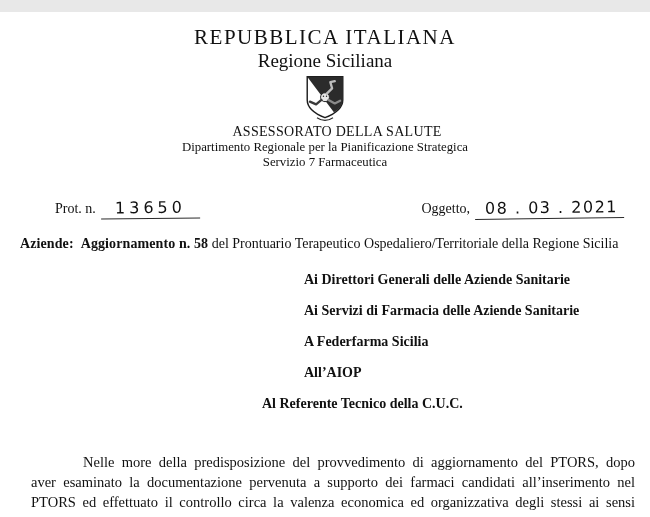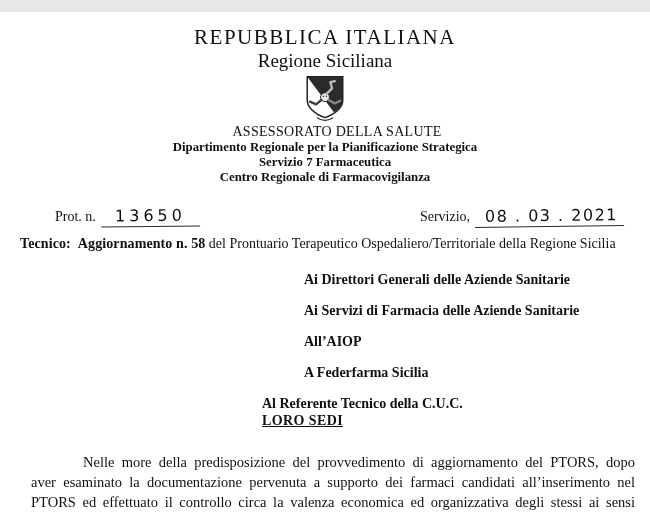--- a/index.html
+++ b/index.html
@@ -11,24 +11,24 @@
     color:#111;
     font-family:"Liberation Serif","DejaVu Serif",serif;
     overflow:hidden;
   }
   
   .header{position:absolute;top:14px;left:0;width:100%;text-align:center;}
   .doc-title{font-size:21px;letter-spacing:1.5px;line-height:1.1;}
   .doc-subtitle{font-size:19px;line-height:1.15;margin-top:1px;}
   .emblem{margin:3px auto 1px auto;width:40px;height:48px;display:block;}
   .dept{font-size:14px;margin-top:1px;letter-spacing:0.3px;padding-left:24px;}
-  .office-line{font-size:12.8px;line-height:1.16;font-weight:bold;}
+  .office-line{font-size:12.8px;line-height:1.16;}
   
   .prot-row{
-    position:absolute;top:194px;left:55px;right:26px;
+    position:absolute;top:186px;left:55px;right:26px;
     display:flex;justify-content:space-between;align-items:flex-end;
     font-size:14px;
   }
   .hand{
     font-family:"DejaVu Sans",sans-serif;
     font-size:16px;letter-spacing:4px;
     display:inline-block;
     border-bottom:1.6px solid #2b2b2b;
     padding:0 14px 1px 14px;
     margin-left:5px;
@@ -77,42 +77,40 @@
       <path d="M24,21 L30,15 L28,8 L33,7" fill="none" stroke="#bdbdbd" stroke-width="2.6" stroke-linecap="round" stroke-linejoin="round"></path>
       <path d="M26,28 L33,32 L39,29" fill="none" stroke="#8a8a8a" stroke-width="2.6" stroke-linecap="round" stroke-linejoin="round"></path>
       <path d="M18,28 L12,33 L5,30" fill="none" stroke="#3a3a3a" stroke-width="2.6" stroke-linecap="round" stroke-linejoin="round"></path>
 
       <path d="M13,48 Q22,54 31,48" fill="none" stroke="#2b2b2b" stroke-width="1.3"></path>
     </svg>
 
     <div class="dept">ASSESSORATO DELLA SALUTE</div>
     <div class="office-line">Dipartimento Regionale per la Pianificazione Strategica</div>
     <div class="office-line">Servizio 7 Farmaceutica</div>
-    <div class="office-line">Centro Regionale di Farmacovigilanza</div>
   </div>
 
   <div class="prot-row">
     <div><span>Prot. n.</span><span class="hand">13650</span></div>
-    <div><span>Servizio,</span><span class="hand date">08 . 03 . 2021</span></div>
+    <div><span>Oggetto,</span><span class="hand date">08 . 03 . 2021</span></div>
   </div>
 
   <div class="subject">
-    <b>Tecnico:</b>&nbsp;
+    <b>Aziende:</b>&nbsp;
     <b>Aggiornamento n. 58</b>
     <span>del Prontuario Terapeutico Ospedaliero/Territoriale della Regione Sicilia</span>
   </div>
 
   <div class="recipients">
     <div class="recipient">Ai Direttori Generali delle Aziende Sanitarie</div>
     <div class="recipient">Ai Servizi di Farmacia delle Aziende Sanitarie</div>
+    <div class="recipient">A Federfarma Sicilia</div>
     <div class="recipient">All’AIOP</div>
-    <div class="recipient">A Federfarma Sicilia</div>
     <div class="cc-row">
       <div class="cc-body">
         <div>Al Referente Tecnico della C.U.C.</div>
-        <div class="loro-sedi">LORO SEDI</div>
       </div>
     </div>
   </div>
 
   <p class="body-text">Nelle more della predisposizione del provvedimento di aggiornamento del PTORS, dopo aver esaminato la documentazione pervenuta a supporto dei farmaci candidati all’inserimento nel PTORS ed effettuato il controllo circa la valenza economica ed organizzativa degli stessi ai sensi del D.A. 1733/19 art. 2, si stabilisce quanto segue:</p>
 
 </div>
 
 </body></html>

